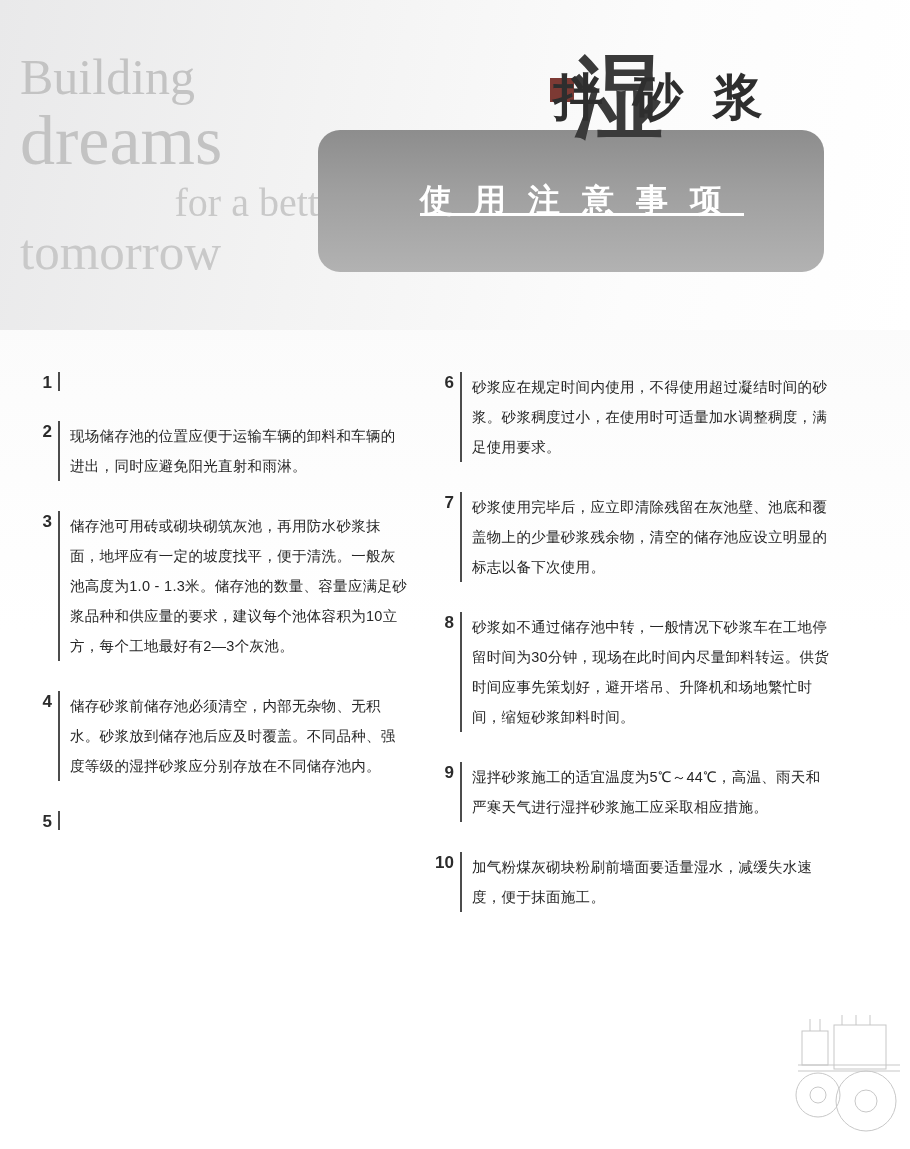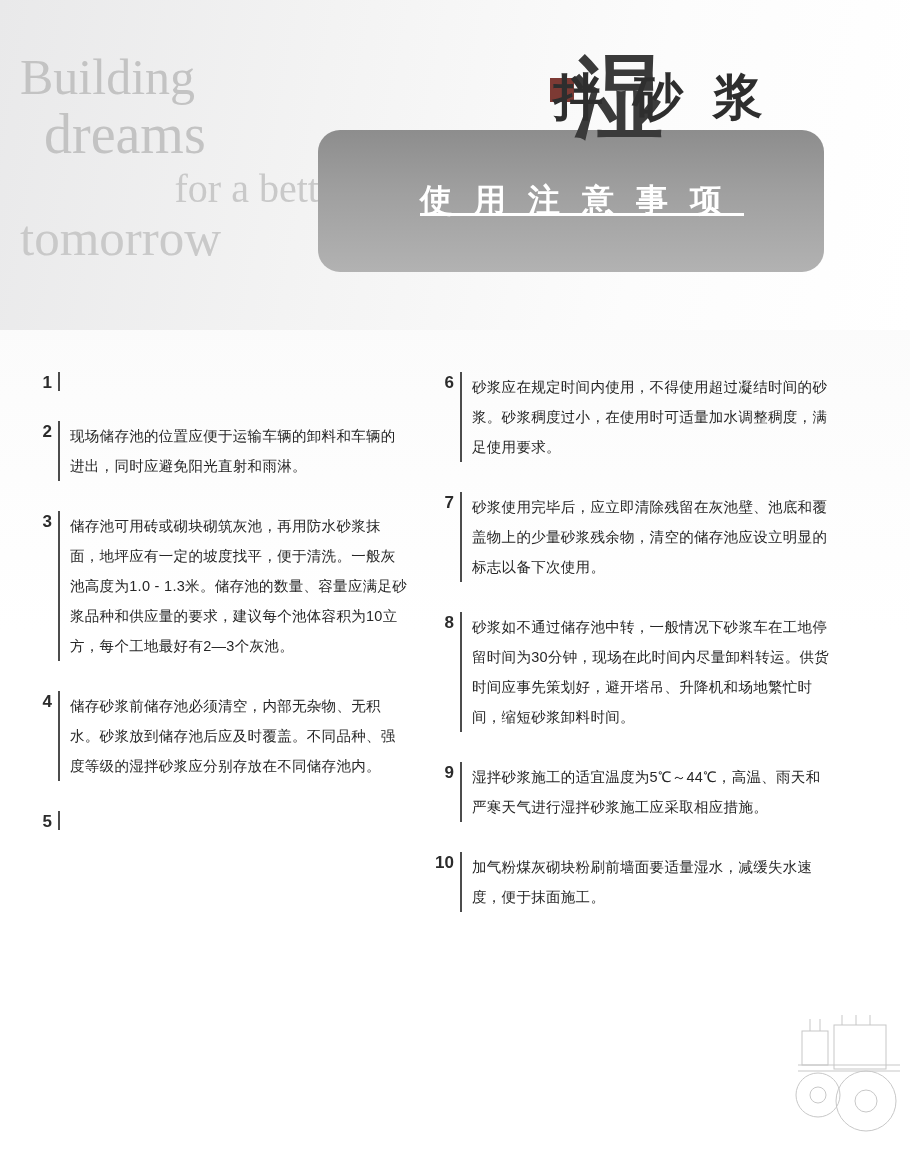--- a/index.html
+++ b/index.html
@@ -34,21 +34,21 @@
     position: absolute;
     left: 20px;
     top: 16px;
     width: 330px;
     color: #c3c3c3;
     font-family: "Liberation Serif", serif;
     line-height: 1.0;
     user-select: none;
   }
   .slogan .l1 { font-size: 50px; letter-spacing: 0px; display:block;margin-top:36px; }
-  .slogan .l2 { font-size: 56px; letter-spacing: 0px; display:block; margin-top: 4px; margin-left: 24px;}
+  .slogan .l2 { font-size: 70px; letter-spacing: 0px; display:block; margin-top: 4px;}
   .slogan .l3 { font-size: 40px; display:block; margin-top: 7px; color:#c9c9c9;text-align:right;}
   .slogan .l4 { font-size: 51px; display:block; margin-top: 4px; color:#c9c9c9;}
 
   
   .title-wrap {
     position: absolute;
     left: 318px;
     top: 64px;
     width: 506px;
     height: 208px;

